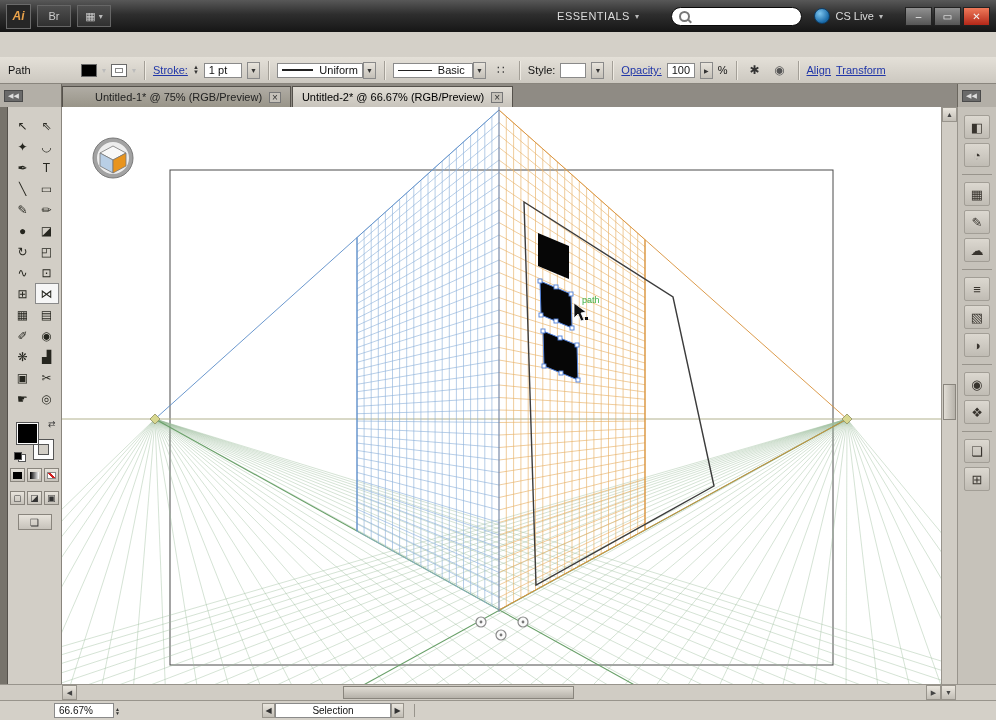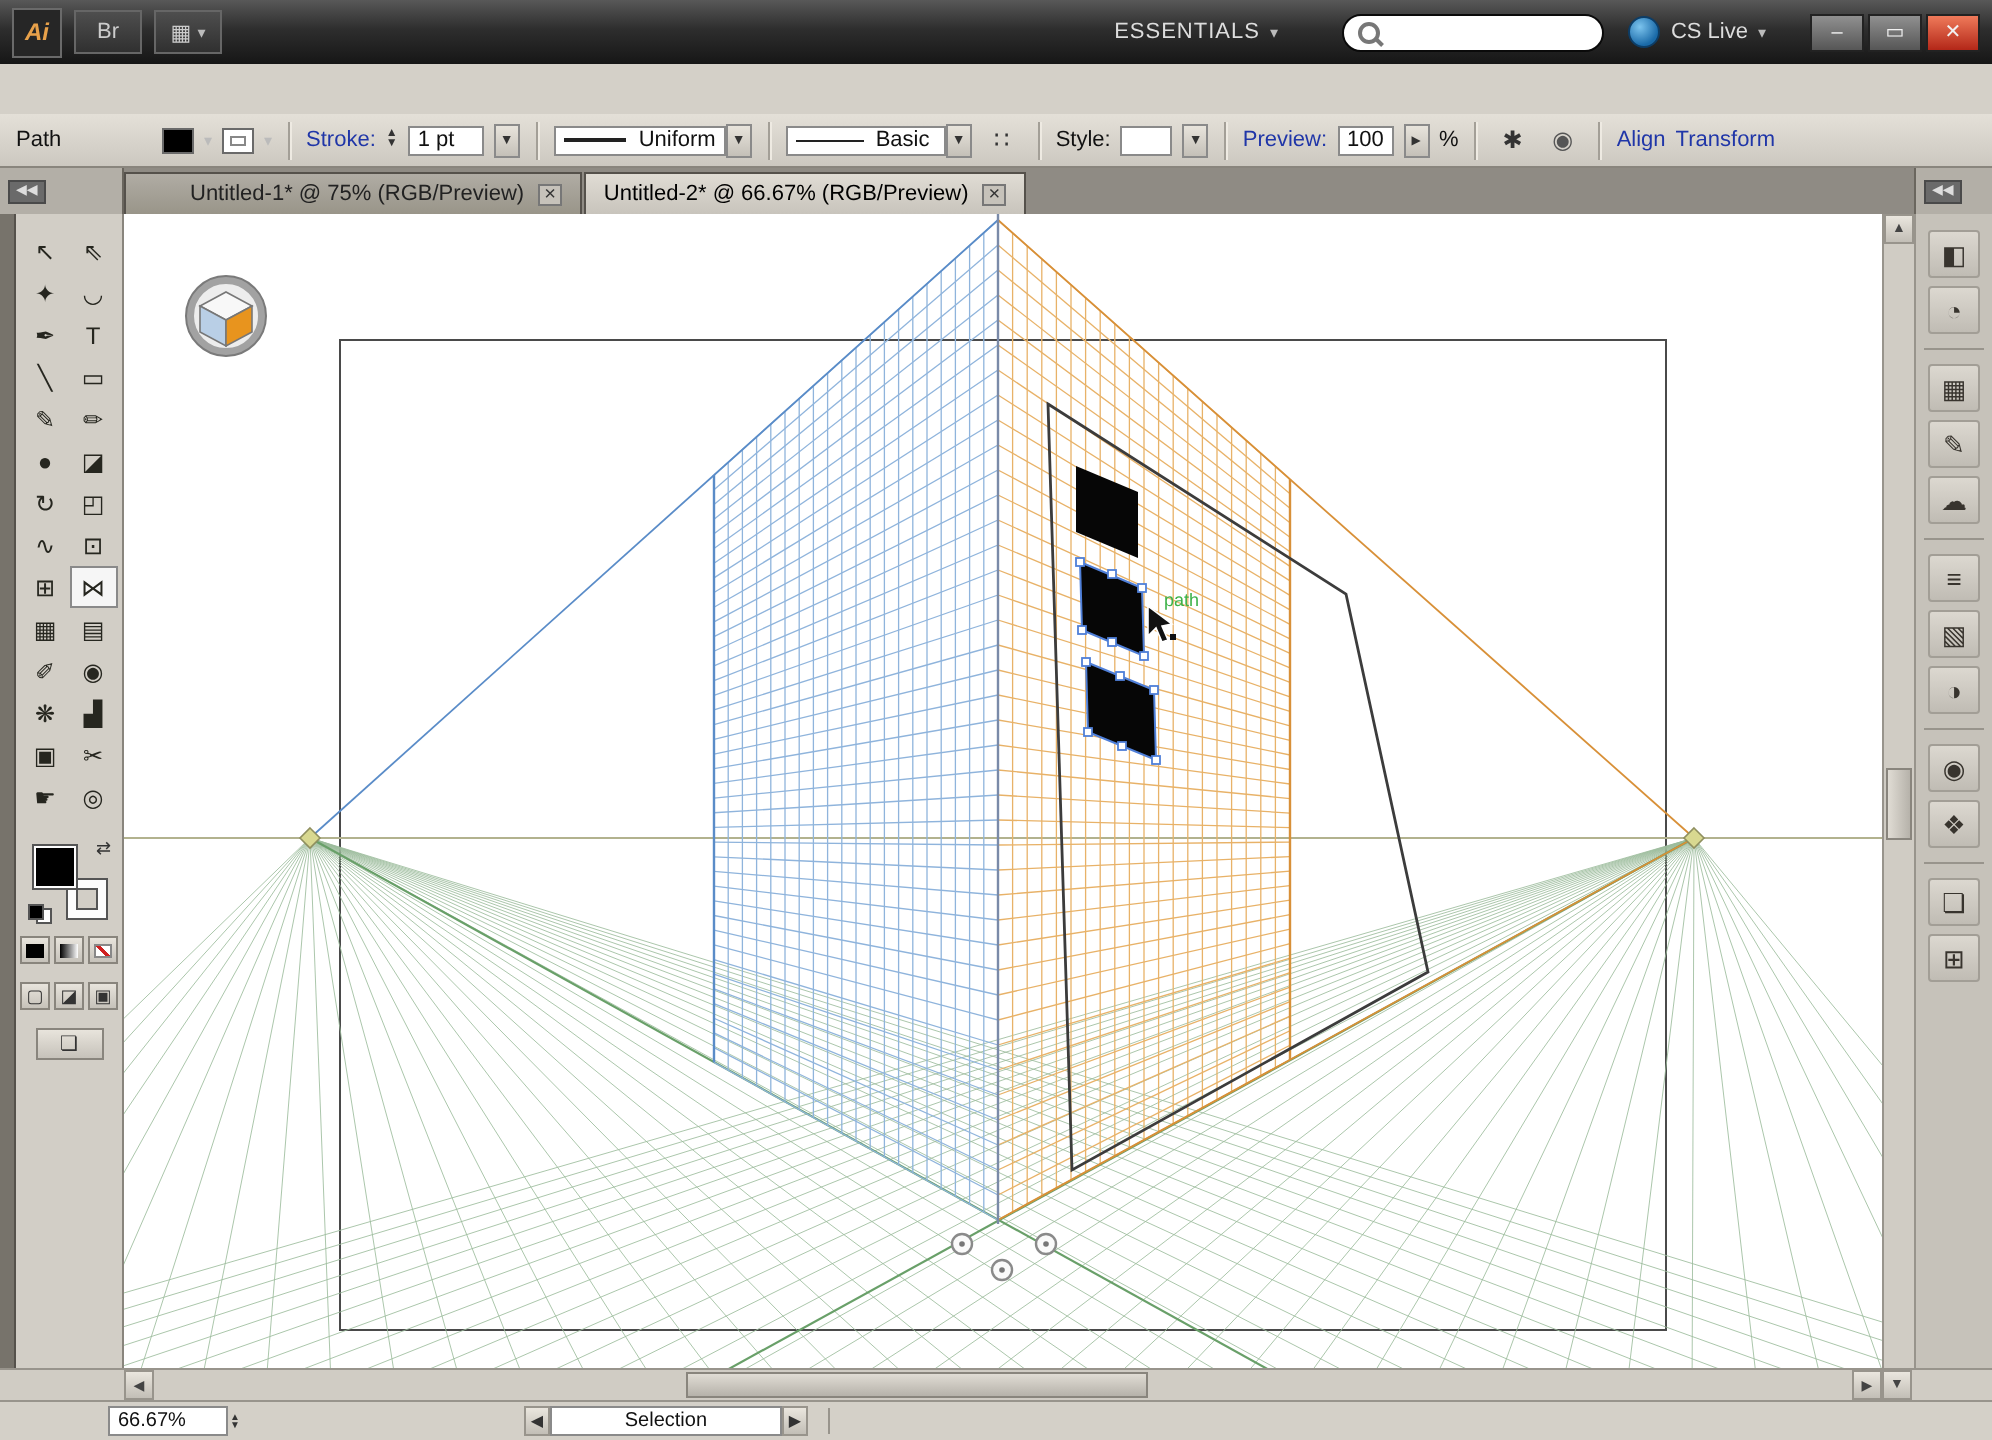--- a/index.html
+++ b/index.html
@@ -39,21 +39,21 @@
 
   
   .controlbar{position:absolute;left:0;top:57px;width:100%;height:27px;box-sizing:border-box;
     background:linear-gradient(#e4e0d8,#ccc8c0);border-bottom:1px solid #89857d;display:flex;
     align-items:center;padding:0 8px;gap:5px;font-size:11px;}
   .ctx-label{width:68px;}
   .sw{width:16px;height:13px;border:1px solid #6a6a6a;box-sizing:border-box;}
   .sw.fill{background:#000;}
   .sw.stroke{background:#fff;box-shadow:inset 0 0 0 3px #fff,inset 0 0 0 4px #888;}
   .csep{width:1px;height:19px;background:#a39f97;box-shadow:1px 0 0 #eeeae2;margin:0 3px;flex:none;}
-  .link{color:#2036a8;}
+  .link{color:#2036a8;text-decoration:underline;}
   .spin{display:flex;flex-direction:column;line-height:5px;font-size:6px;color:#333;}
   .field{background:#fff;border:1px solid #8a8a8a;height:15px;display:flex;align-items:center;
     padding:0 4px;font-size:11px;box-sizing:border-box;}
   .drop{width:13px;height:17px;background:linear-gradient(#e8e4dc,#c4c0b8);border:1px solid #8a8a8a;
     display:flex;align-items:center;justify-content:center;font-size:7px;color:#333;box-sizing:border-box;}
   .combo{display:flex;align-items:center;}
   .combo .field{gap:6px;}
   .wline{display:inline-block;width:34px;height:2px;background:#222;}
   .wline.thin{height:1px;}
   .cb-ic{width:20px;height:18px;display:flex;align-items:center;justify-content:center;color:#333;font-size:12px;}
@@ -204,21 +204,21 @@
           <span>Basic</span>
         </span>
       <span class="drop">▼</span>
     </span>
     <span class="cb-ic">∷</span>
     <span class="csep"></span>
     <span>Style:</span>
     <span class="field" style="width:26px"></span>
     <span class="drop">▼</span>
     <span class="csep"></span>
-    <span class="link">Preview:</span>
+    <span class="link">Opacity:</span>
     <span class="field" style="width:28px">100</span>
     <span class="drop" style="font-size:6px">▶</span>
     <span>%</span>
     <span class="csep"></span>
     <span class="cb-ic">✱</span>
     <span class="cb-ic" style="color:#555">◉</span>
     <span class="csep"></span>
     <span class="link">Align</span>
     <span class="link">Transform</span>
   </div>

